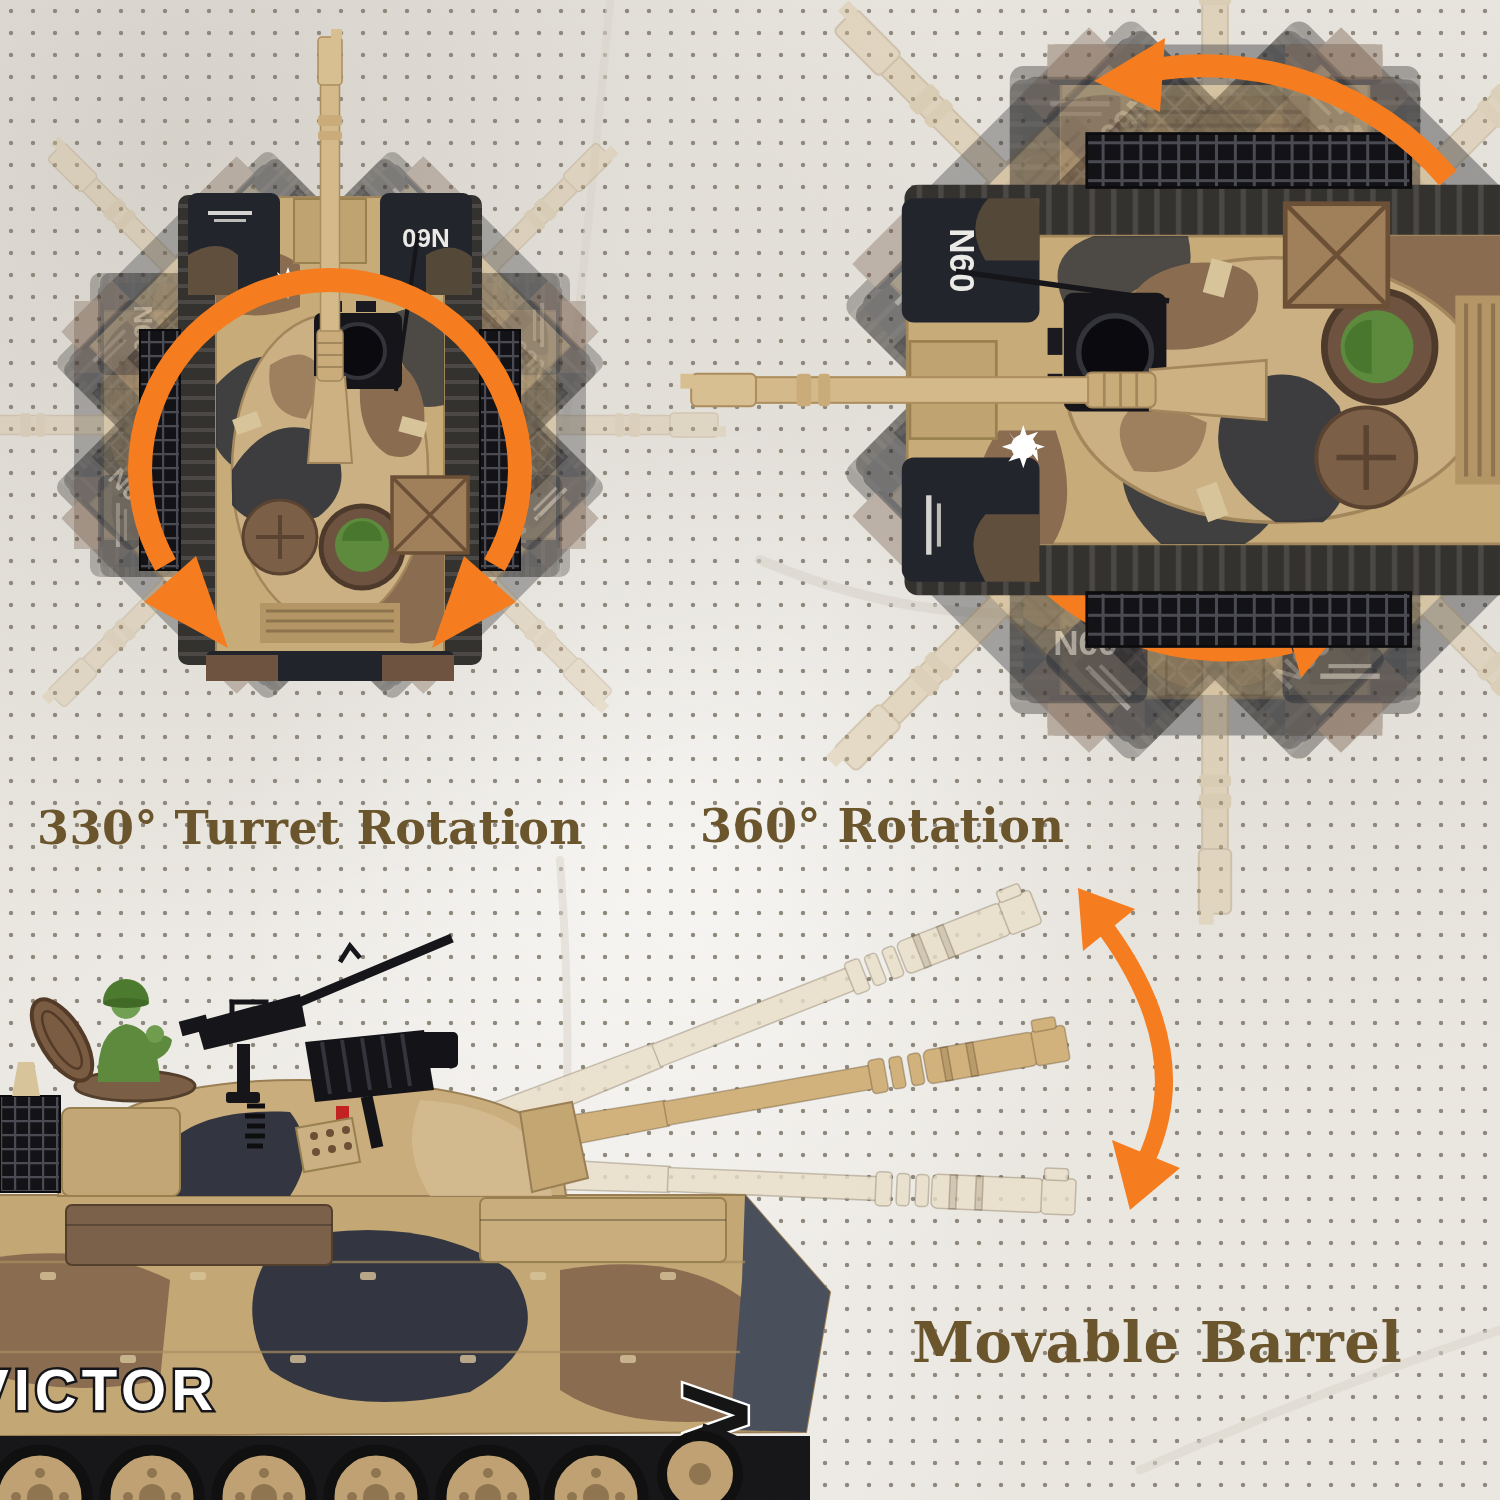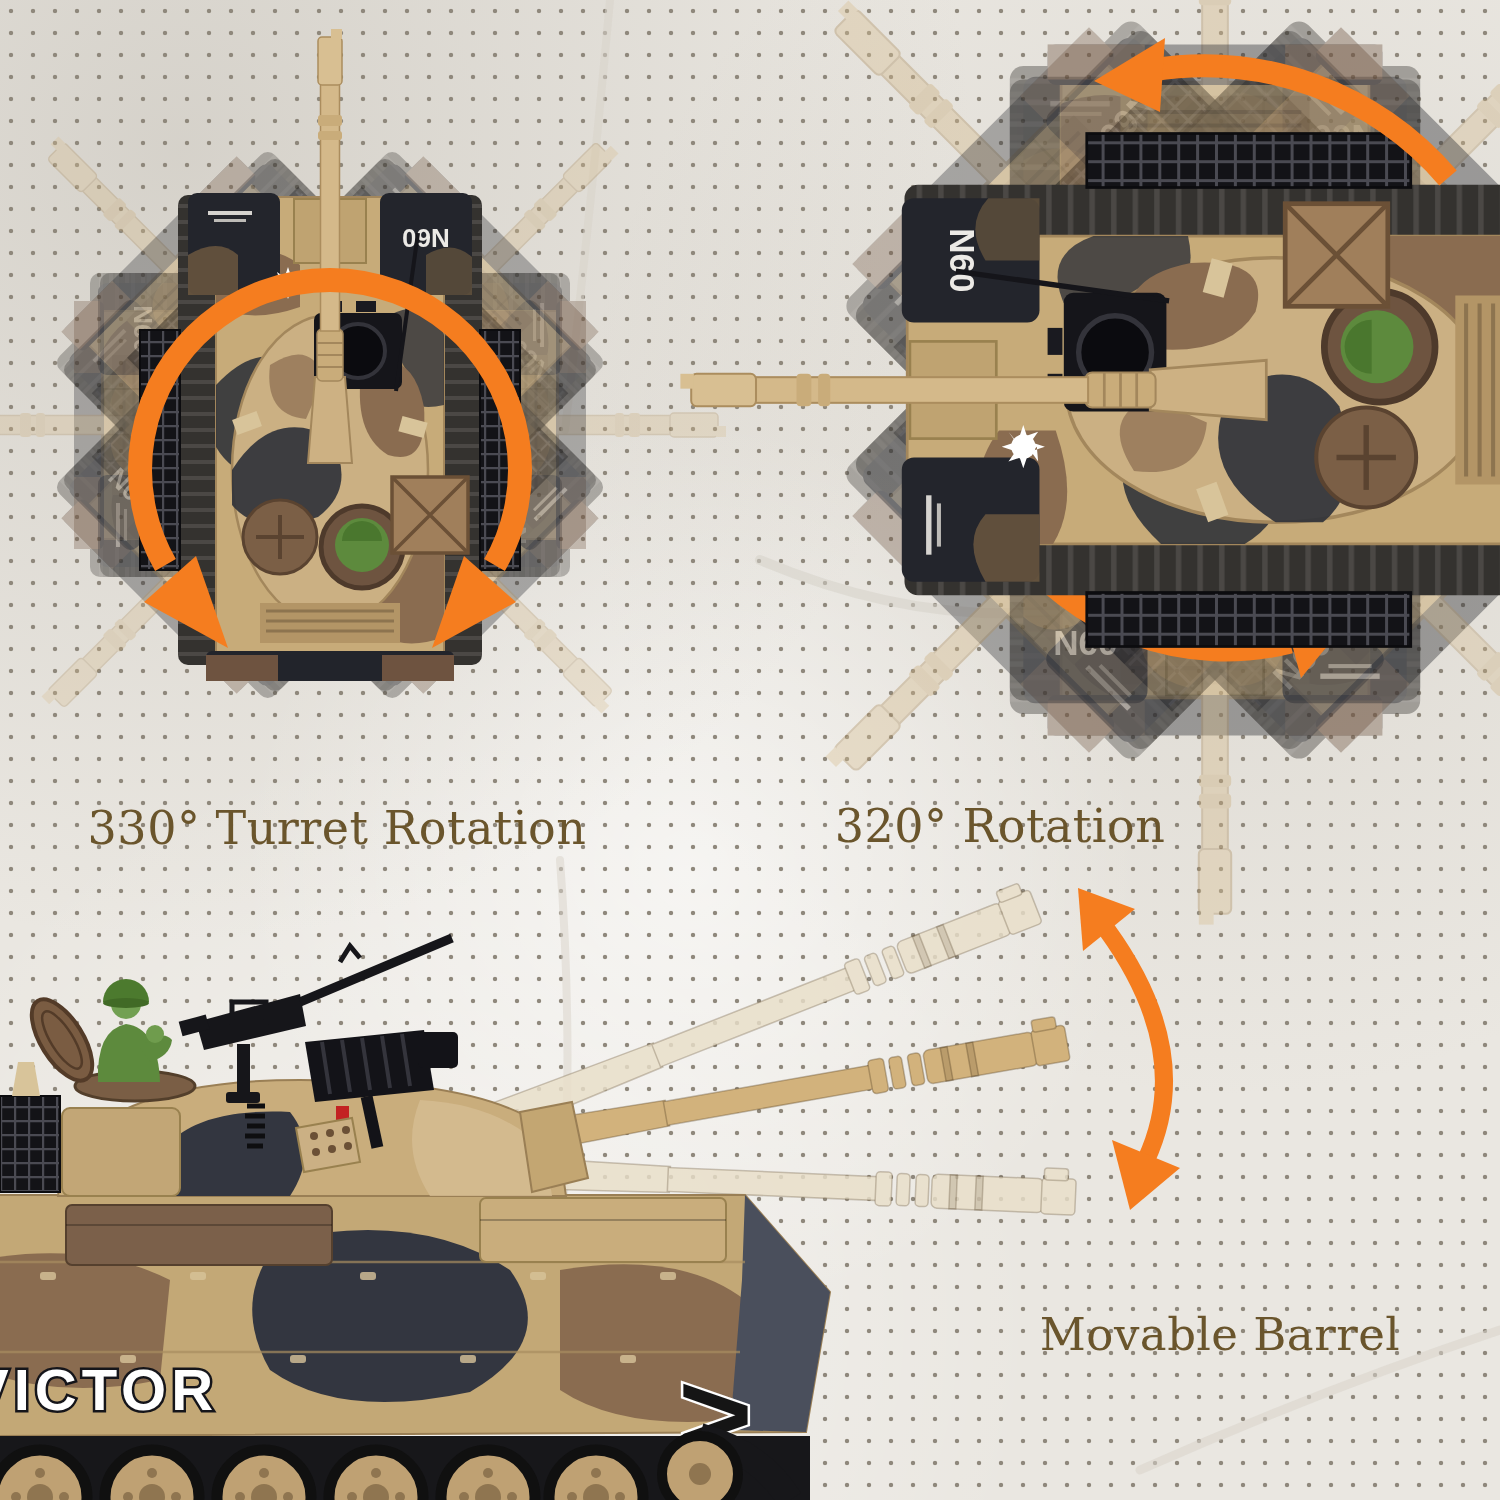--- a/index.html
+++ b/index.html
@@ -10,27 +10,27 @@
       radial-gradient(circle, #8f887c 1.8px, rgba(0,0,0,0) 2.6px),
       radial-gradient(circle at 12% 10%, rgba(183,178,168,.40), rgba(0,0,0,0) 42%),
       radial-gradient(circle at 46% 58%, rgba(255,255,255,.55), rgba(0,0,0,0) 38%),
       radial-gradient(circle at 82% 30%, rgba(196,191,181,.35), rgba(0,0,0,0) 40%),
       radial-gradient(circle at 30% 88%, rgba(255,255,255,.45), rgba(0,0,0,0) 35%);
     background-size:22px 22px, auto, auto, auto, auto;
     font-family:"DejaVu Serif","Liberation Serif",serif;
   }
   .scene{position:absolute;left:0;top:0;z-index:1;}
   .label{
-    position:absolute;z-index:3;text-align:center;
-    color:#6a552c;font-weight:normal;font-size:46px;line-height:1.22;
+    position:absolute;z-index:3;
+    color:#6a552c;font-weight:bold;font-size:46px;line-height:1.22;
     letter-spacing:.5px;
   }
   #label-330{left:37px;top:800px;width:600px;}
   #label-360{left:700px;top:798px;width:600px;}
-  #label-tilt{left:940px;top:1308px;width:560px;font-size:45px;}
+  #label-tilt{left:912px;top:1308px;width:560px;font-size:56px;}
 </style>
 </head>
 <body>
 
 <div class="canvas">
 
   <svg class="scene" width="1500" height="1500" viewBox="0 0 1500 1500">
     <defs>
       <pattern id="mesh" width="14" height="14" patternUnits="userSpaceOnUse">
         <rect width="14" height="14" fill="#131317"></rect>
@@ -310,17 +310,17 @@
 
       <g>
         <path d="M 1107 930 Q 1196 1053 1146 1160" fill="none" stroke="#f57d1f" stroke-width="18"></path>
         <polygon points="1078,888 1135,909 1083,951" fill="#f57d1f"></polygon>
         <polygon points="1130,1210 1180,1168 1112,1140" fill="#f57d1f"></polygon>
       </g>
     </g>
   </svg>
 
   <div class="label" id="label-330">330° Turret Rotation</div>
-  <div class="label" id="label-360">320° Rotation</div>
+  <div class="label" id="label-360">360° Rotation</div>
   <div class="label" id="label-tilt">
     <div>Movable Barrel</div>
   </div>
 </div>
 
 </body></html>

